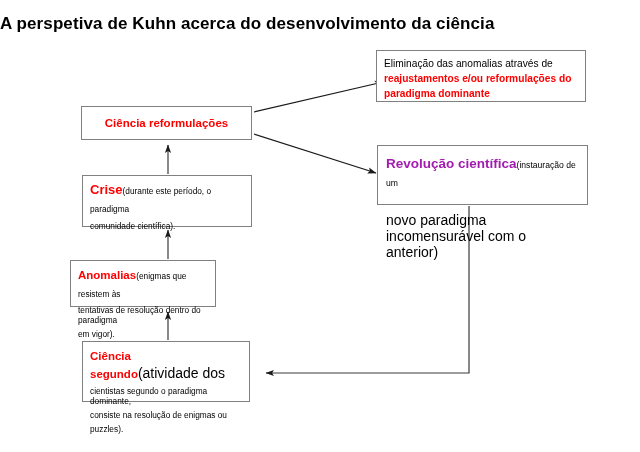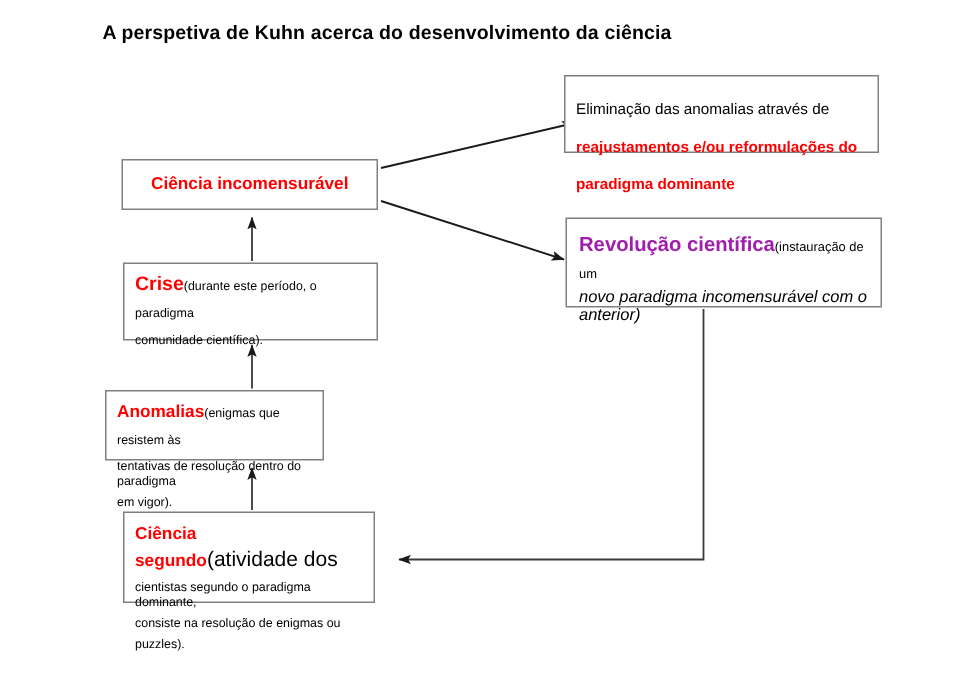--- a/index.html
+++ b/index.html
@@ -21,22 +21,22 @@
     top: 0;
     width: 640px;
     height: 452px;
     pointer-events: none;
   }
   .title {
     position: absolute;
     left: 0;
     top: 14px;
     width: 516px;
-    text-align: center;
-    font-size: 13px;
+    text-align: left;
+    font-size: 17px;
     font-weight: bold;
     color: #000000;
     letter-spacing: 0.1px;
   }
   .node {
     position: absolute;
     box-sizing: border-box;
     border: 1px solid #808080;
     background: #ffffff;
   }
@@ -62,21 +62,20 @@
   #node-eliminacao {
     left: 376px;
     top: 50px;
     width: 210px;
     height: 52px;
   }
   #node-eliminacao .line {
     font-size: 10.2px;
     line-height: 15px;
     white-space: nowrap;
-    margin-top: 10px;
   }
   #node-eliminacao .line1 { color: #000000; font-weight: normal; }
   #node-eliminacao .line2, #node-eliminacao .line3 {
     color: #ff0000;
     font-weight: bold;
   }
   
   #node-revolucao {
     left: 377px;
     top: 145px;
@@ -87,24 +86,23 @@
   #node-revolucao .head {
     font-size: 13.5px;
     font-weight: bold;
     color: #a21caf;
   }
   #node-revolucao .tail {
     font-size: 8.6px;
     color: #000000;
   }
   #node-revolucao .line2 {
-    font-size: 11px;
-    color: #000000;
-    margin-top: 2px;
-    font-style: italic;
+    font-size: 14px;
+    color: #000000;
+    margin-top: 22px;
   }
   
   #node-crise {
     left: 82px;
     top: 175px;
     width: 170px;
     height: 52px;
   }
   #node-crise .inner { padding: 4px 7px; }
   #node-crise .head {
@@ -180,21 +178,21 @@
     <line x1="168" y1="174" x2="168" y2="145" stroke="#3a3a3a" stroke-width="1.2" marker-end="url(#ah)"></line>
 
     <line x1="254" y1="112" x2="383" y2="82" stroke="#1a1a1a" stroke-width="1.25" marker-end="url(#ah)"></line>
 
     <line x1="254" y1="134" x2="376" y2="173" stroke="#1a1a1a" stroke-width="1.25" marker-end="url(#ah)"></line>
 
     <path d="M469,206 L469,373 L266,373" fill="none" stroke="#3a3a3a" stroke-width="1.2" marker-end="url(#ah)"></path>
   </svg>
 
   <div class="node" id="node-ciencia-extraordinaria">
-    <span class="head">Ciência incomensurável</span>
+    <span class="head">Ciência reformulações</span>
   </div>
 
   <div class="node" id="node-eliminacao">
     <div class="inner">
       <div class="line line1">Eliminação das anomalias através de</div>
       <div class="line line2">reajustamentos e/ou reformulações do</div>
       <div class="line line3">paradigma dominante</div>
     </div>
   </div>
 

